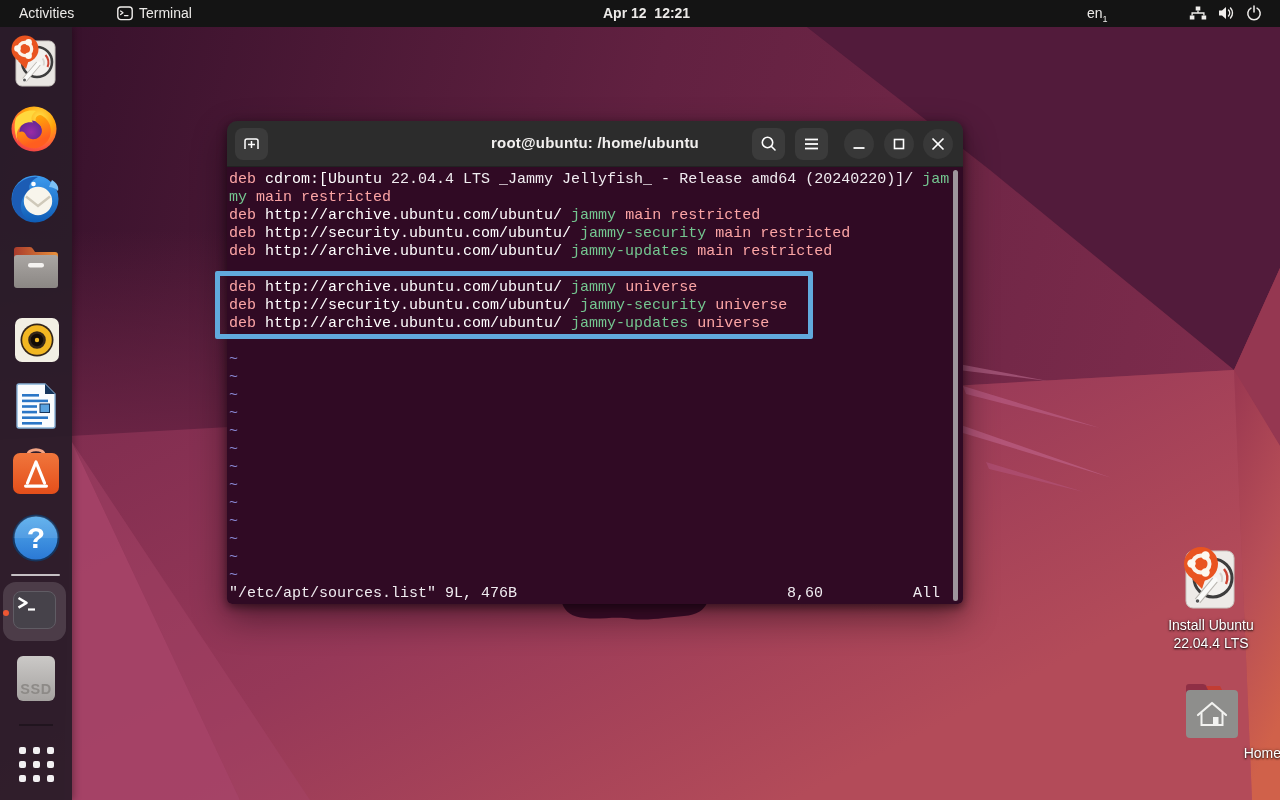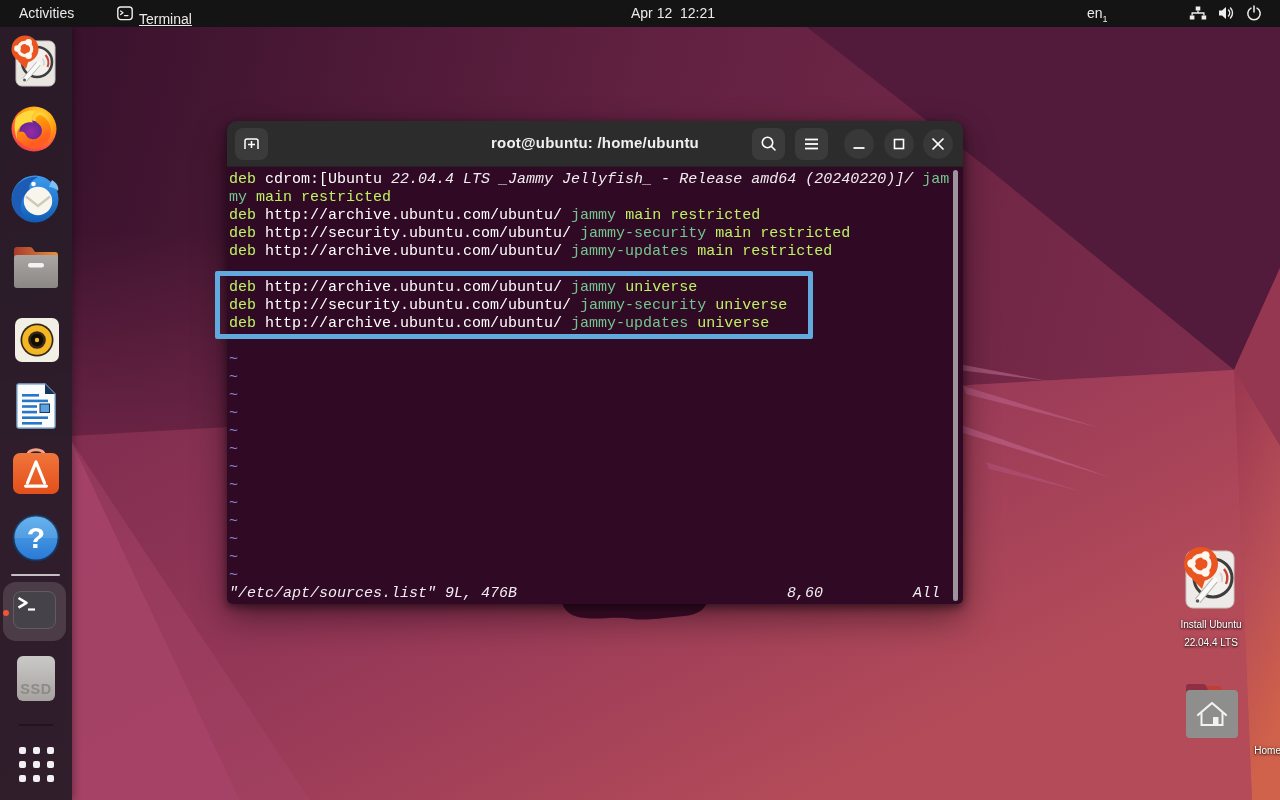--- a/index.html
+++ b/index.html
@@ -3,49 +3,49 @@
 <meta charset="utf-8">
 <style>
   * { margin:0; padding:0; box-sizing:border-box; }
   html,body { width:1280px; height:800px; overflow:hidden; background:#000; }
   body { position:relative; font-family:"Liberation Sans", sans-serif; }
   #wall { position:absolute; left:0; top:0; width:1280px; height:800px; }
 
   
   #topbar { position:absolute; left:0; top:0; width:1280px; height:27px; background:#141414; color:#eceae8; font-size:14px; z-index:30; }
   #topbar .act { position:absolute; left:19px; top:5px;text-align:center; }
-  #topbar .applbl { position:absolute; left:139px; top:11px;text-decoration:underline; }
-  #topbar .clock { position:absolute; left:631px; top:5px; }
+  #topbar .applbl { position:absolute; left:139px; top:5px; }
+  #topbar .clock { position:absolute; left:603px; top:5px;font-weight:bold; }
   #topbar .en { position:absolute; left:1087px; top:5px; }
   #topbar .en sub { font-size:9px; }
 
   
   #dock { position:absolute; left:0; top:27px; width:72px; height:773px; background:rgba(42,28,41,0.95); z-index:20; box-shadow:2px 0 7px rgba(0,0,0,0.30); }
   .dicon { position:absolute; left:0; width:72px; }
 
   
   #term { position:absolute; left:227px; top:121px; width:736px; height:483px; border-radius:10px 10px 5px 5px; box-shadow:0 3px 10px rgba(10,0,8,0.55), 0 14px 34px rgba(10,0,8,0.45); z-index:10; }
   #titlebar { position:absolute; left:0; top:0; width:736px; height:46px; background:#2c2c2c; border-radius:10px 10px 0 0; border-bottom:1px solid #222; }
   #titlebar .title { position:absolute; left:0; right:0; top:13px; text-align:center; color:#f2f0ef; font-size:15px; font-weight:bold; letter-spacing:0.2px; }
   .tbtn { position:absolute; top:7px; width:33px; height:32px; background:#3b3b3b; border-radius:8px; }
   .cbtn { position:absolute; top:8px; width:30px; height:30px; background:#383838; border-radius:50%; }
   #content { position:absolute; left:0; top:46px; width:736px; height:437px; background:#300a24; border-radius:0 0 5px 5px; }
   #screen { position:absolute; left:2px; top:4px; font-family:"Liberation Mono", monospace; font-size:15px; line-height:18px; white-space:pre; color:#eeeaee; }
-  .o { color:#bef264; } 
+  .o { color:#fca5a5; } 
   .p { color:#ffffff; } 
   .g { color:#74c690; } 
-  .w { color:#f0ecf0;font-style:italic; } 
+  .w { color:#f0ecf0; } 
   .t { color:#8c8cd9; } 
   #scrollbar { position:absolute; right:5px; top:3px; width:5px; height:431px; background:#aba3aa; border-radius:3px; opacity:0.9; }
 
   
   #bluebox { position:absolute; left:215px; top:271px; width:598px; height:68px; border:5px solid #61aadd; border-radius:2px; z-index:15; }
 
   
-  .desklbl { position:absolute; color:#fff; font-size:10px; text-align:center; text-shadow:0 1px 2px rgba(0,0,0,0.85), 0 0 3px rgba(0,0,0,0.5); z-index:5; }
+  .desklbl { position:absolute; color:#fff; font-size:14px; text-align:center; text-shadow:0 1px 2px rgba(0,0,0,0.85), 0 0 3px rgba(0,0,0,0.5); z-index:5; }
 </style>
 </head>
 <body>
 
 <svg id="wall" viewBox="0 0 1280 800" preserveAspectRatio="none">
   <defs>
     <linearGradient id="base" x1="0" y1="0" x2="1" y2="1">
       <stop offset="0" stop-color="#2c0d26"></stop>
       <stop offset="0.40" stop-color="#5e1f40"></stop>
       <stop offset="0.72" stop-color="#96374f"></stop>

